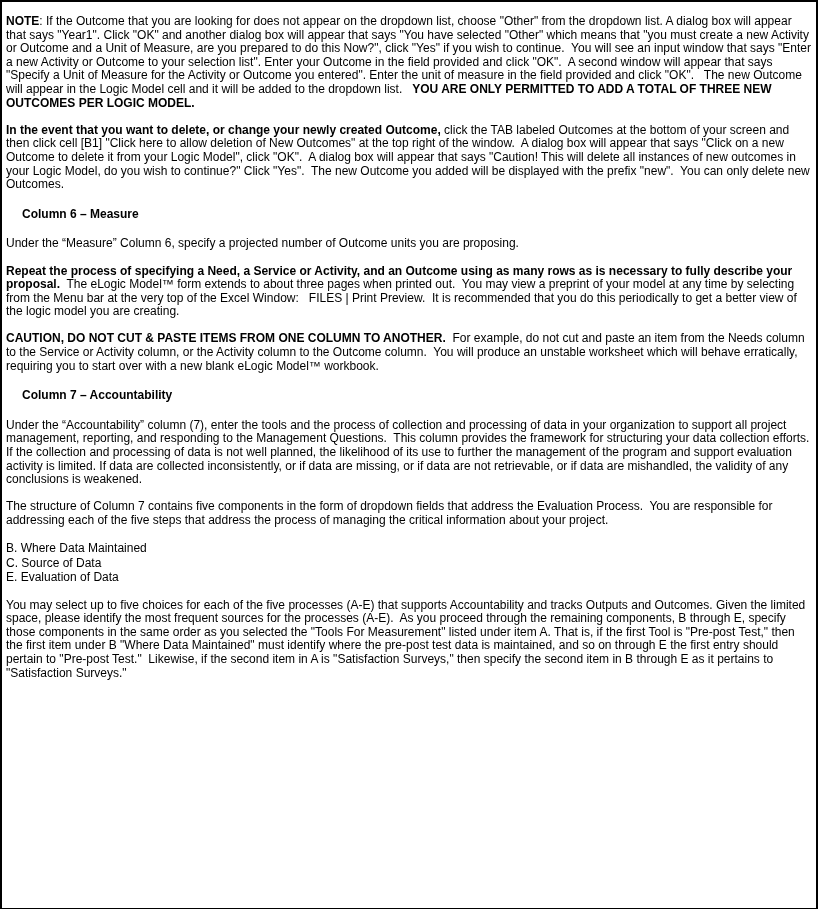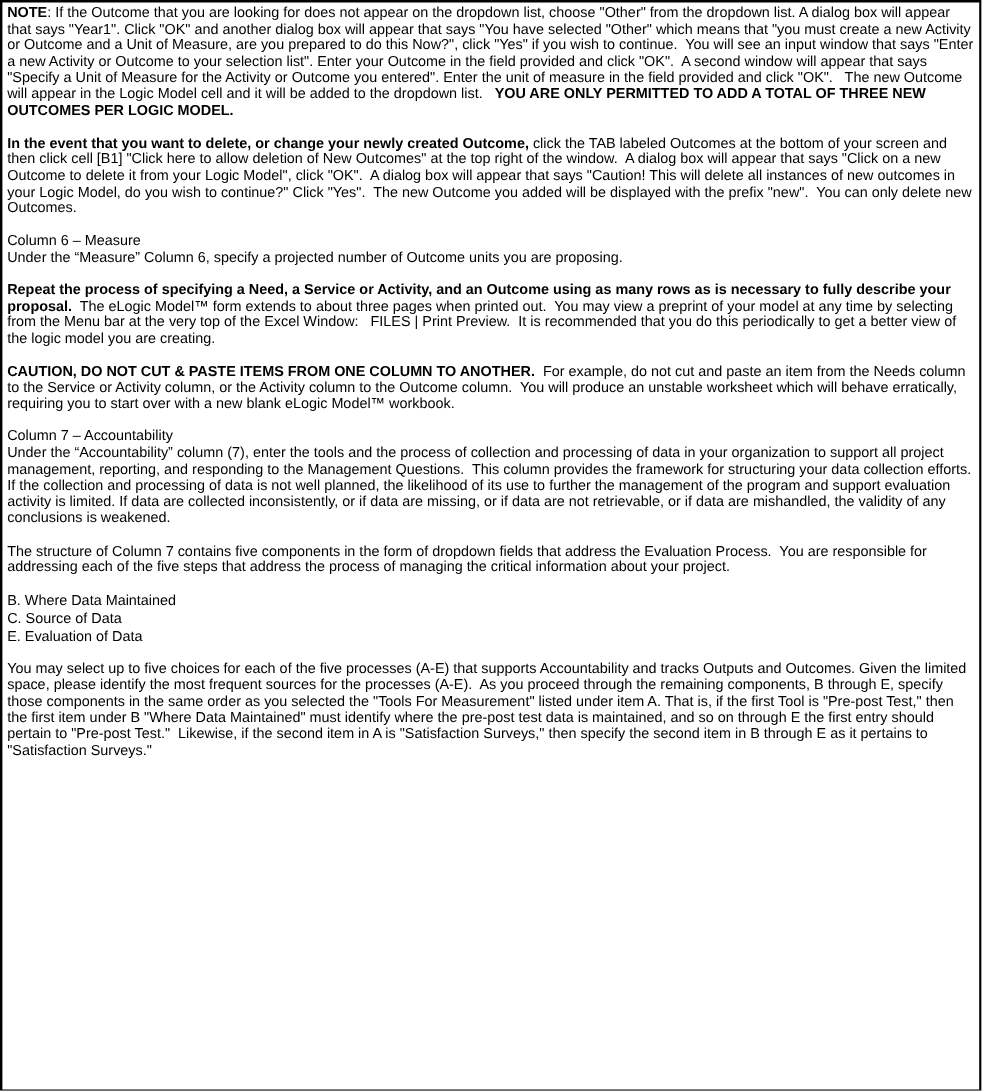--- a/index.html
+++ b/index.html
@@ -8,36 +8,36 @@
     background: #ffffff;
   }
   .page {
     width: 818px;
     height: 909px;
     box-sizing: border-box;
     background: #ffffff;
     color: #000000;
     border: 2px solid #000000;
     border-bottom-width: 1px;
-    padding: 2px 4px 0 4px;
+    padding: 13px 4px 0 4px;
     font-family: "Liberation Sans", sans-serif;
     font-size: 12px;
     line-height: 13.6px;
     overflow: hidden;
   }
   .para {
     margin: 0 0 13.6px 0;
     white-space: pre-wrap;
   }
   .b {
     font-weight: bold;
   }
   .heading {
-    font-weight: normal;
-    margin: 0;
+    font-weight: bold;
+    margin: 16px;
     white-space: pre-wrap;
   }
   .list {
     margin: 0 0 13.6px 0;
   }
   .list .line {
     line-height: 14.6px;
     white-space: pre-wrap;
   }
 </style>

